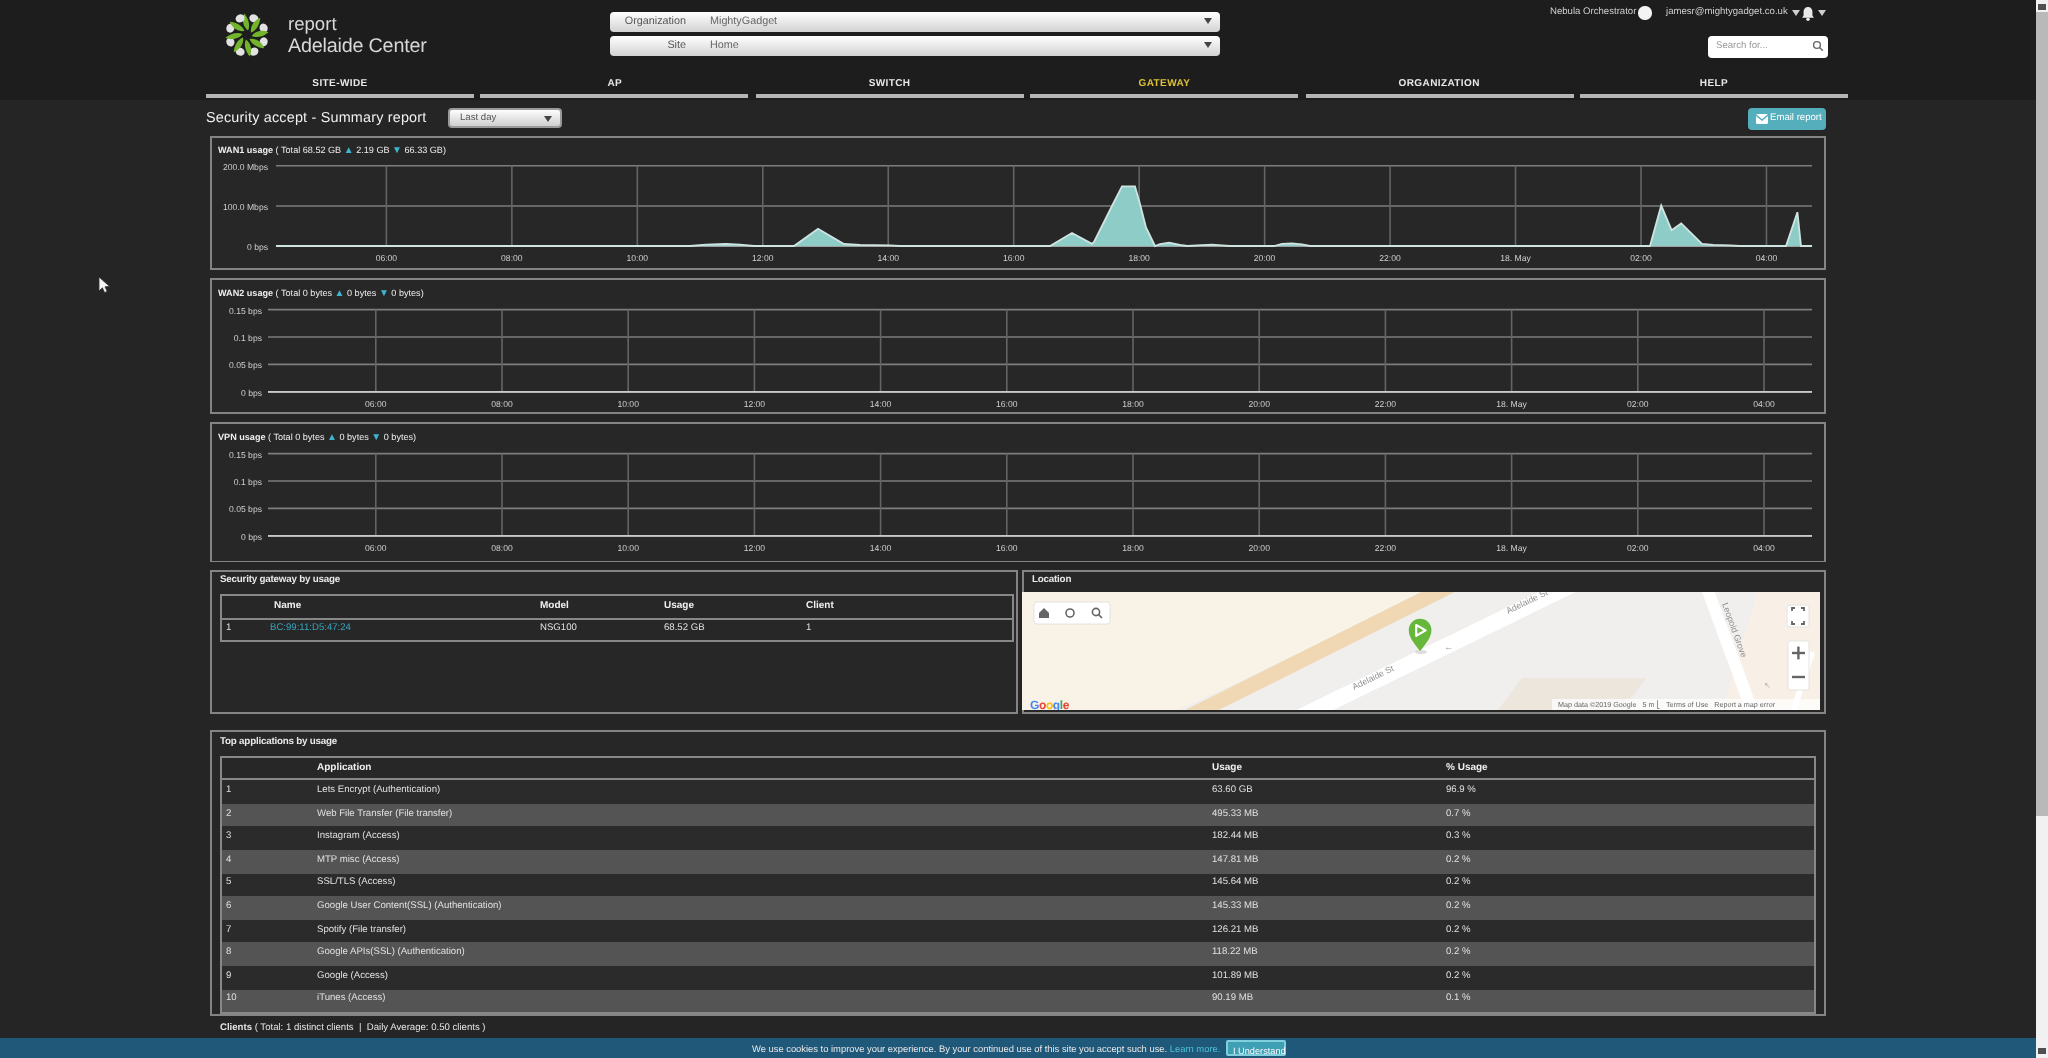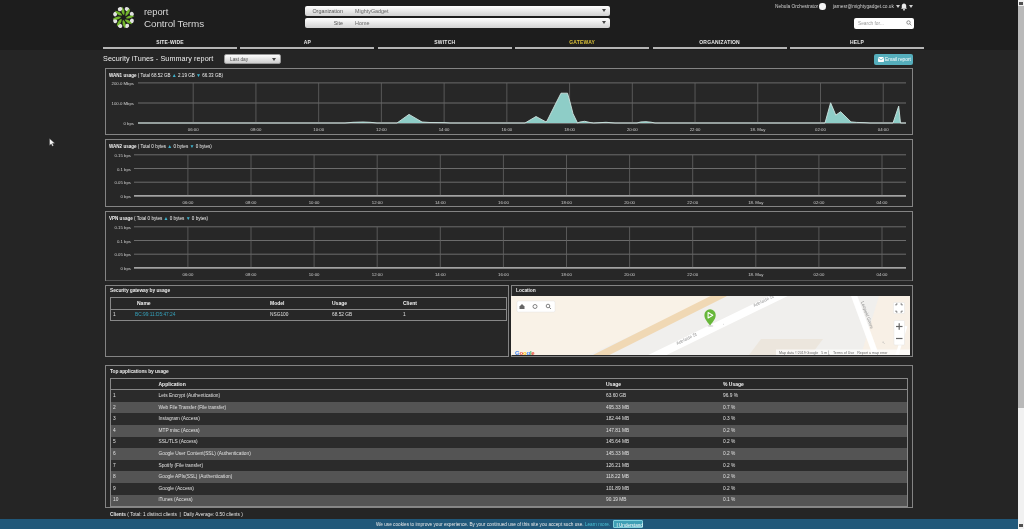--- a/index.html
+++ b/index.html
@@ -23,21 +23,21 @@
     <use href="#lg" transform="rotate(45)"></use>
     <use href="#lg" transform="rotate(90)"></use>
     <use href="#lg" transform="rotate(135)"></use>
     <use href="#lg" transform="rotate(180)"></use>
     <use href="#lg" transform="rotate(225)"></use>
     <use href="#lg" transform="rotate(270)"></use>
     <use href="#lg" transform="rotate(315)"></use>
   </g>
 </svg>
 <div class="abs" style="left:144px;top:6.5px;color:#d8d8d8;font-size:9.3px;">report</div>
-<div class="abs" style="left:144px;top:17.5px;color:#d8d8d8;font-size:9.9px;letter-spacing:-0.1px;">Control Terms</div>
+<div class="abs" style="left:144px;top:17.5px;color:#d8d8d8;font-size:9.9px;letter-spacing:-0.1px;">Adelaide Center</div>
 
 <div class="abs" style="left:305px;top:5.5px;width:305px;height:10px;border-radius:2px;background:linear-gradient(#ffffff,#d2d2d2);">
   <div class="abs" style="right:267px;top:2px;font-size:5.4px;color:#555;">Organization</div>
   <div class="abs" style="left:50px;top:2px;font-size:5.4px;color:#666;">MightyGadget</div>
   <div class="abs" style="right:4px;top:3px;width:0;height:0;border-left:2.5px solid transparent;border-right:2.5px solid transparent;border-top:3.5px solid #444;"></div>
 </div>
 <div class="abs" style="left:305px;top:18px;width:305px;height:10px;border-radius:2px;background:linear-gradient(#ffffff,#d2d2d2);">
   <div class="abs" style="right:267px;top:2px;font-size:5.4px;color:#555;">Site</div>
   <div class="abs" style="left:50px;top:2px;font-size:5.4px;color:#666;">Home</div>
   <div class="abs" style="right:4px;top:3px;width:0;height:0;border-left:2.5px solid transparent;border-right:2.5px solid transparent;border-top:3.5px solid #444;"></div>
@@ -69,21 +69,21 @@
     <div class="abs" style="left:377.8px;top:39px;width:134px;text-align:center;font-size:5px;font-weight:bold;letter-spacing:0.2px;color:#e8e8e8;">SWITCH</div>
     <div class="abs" style="left:377.8px;top:47px;width:134px;height:2px;background:#b5b5b5;"></div>
     <div class="abs" style="left:515.2px;top:39px;width:134px;text-align:center;font-size:5px;font-weight:bold;letter-spacing:0.2px;color:#dcc238;">GATEWAY</div>
     <div class="abs" style="left:515.2px;top:47px;width:134px;height:2px;background:#b5b5b5;"></div>
     <div class="abs" style="left:652.6px;top:39px;width:134px;text-align:center;font-size:5px;font-weight:bold;letter-spacing:0.2px;color:#e8e8e8;">ORGANIZATION</div>
     <div class="abs" style="left:652.6px;top:47px;width:134px;height:2px;background:#b5b5b5;"></div>
     <div class="abs" style="left:790px;top:39px;width:134px;text-align:center;font-size:5px;font-weight:bold;letter-spacing:0.2px;color:#e8e8e8;">HELP</div>
     <div class="abs" style="left:790px;top:47px;width:134px;height:2px;background:#b5b5b5;"></div>
   </div>
 
-<div class="abs" style="left:103px;top:54px;font-size:7.2px;color:#f0f0f0;letter-spacing:0.1px;">Security iTunes - Summary report</div>
+<div class="abs" style="left:103px;top:54px;font-size:7.2px;color:#f0f0f0;letter-spacing:0.1px;">Security accept - Summary report</div>
 <div class="abs" style="left:224px;top:54px;width:57px;height:10px;border-radius:2px;background:linear-gradient(#fdfdfd,#cfcfcf);border:1px solid #9a9a9a;">
   <div class="abs" style="left:5px;top:1.5px;font-size:4.8px;color:#555;">Last day</div>
   <div class="abs" style="right:4px;top:3px;width:0;height:0;border-left:2.5px solid transparent;border-right:2.5px solid transparent;border-top:3.5px solid #444;"></div>
 </div>
 <div class="abs" style="left:874px;top:54px;width:39px;height:10.5px;border-radius:2px;background:#55aebc;">
   <svg class="abs" style="left:3.5px;top:2.5px;" width="6" height="5" viewBox="0 0 6 5">
     <rect x="0" y="0" width="6" height="5" rx="0.8" fill="#fff"></rect>
     <path d="M0 0.5 L3 3 L6 0.5" fill="none" stroke="#55aebc" stroke-width="0.7"></path>
   </svg>
   <div class="abs" style="left:11px;top:2.8px;font-size:4.8px;color:#fff;white-space:nowrap;">Email report</div>

